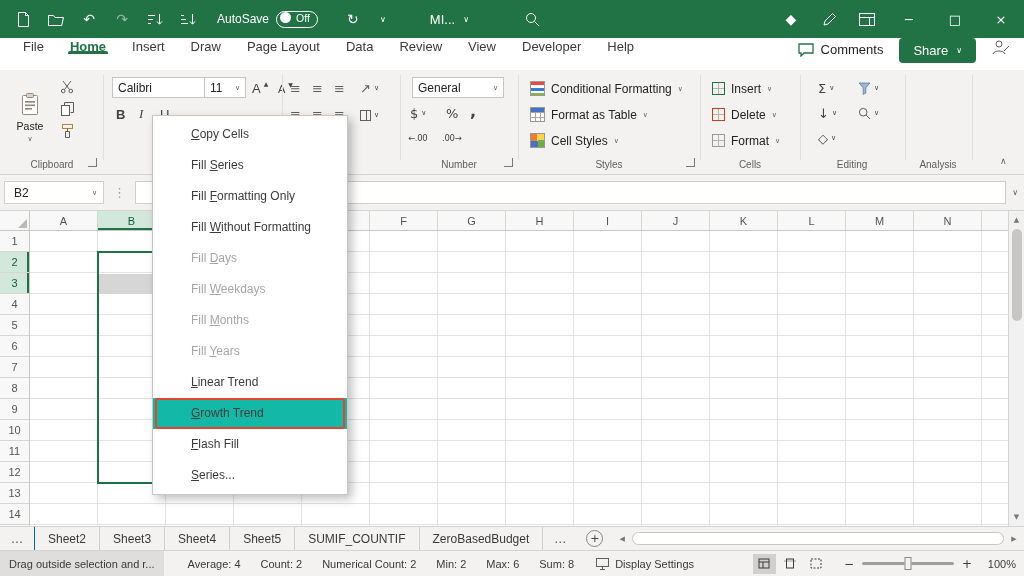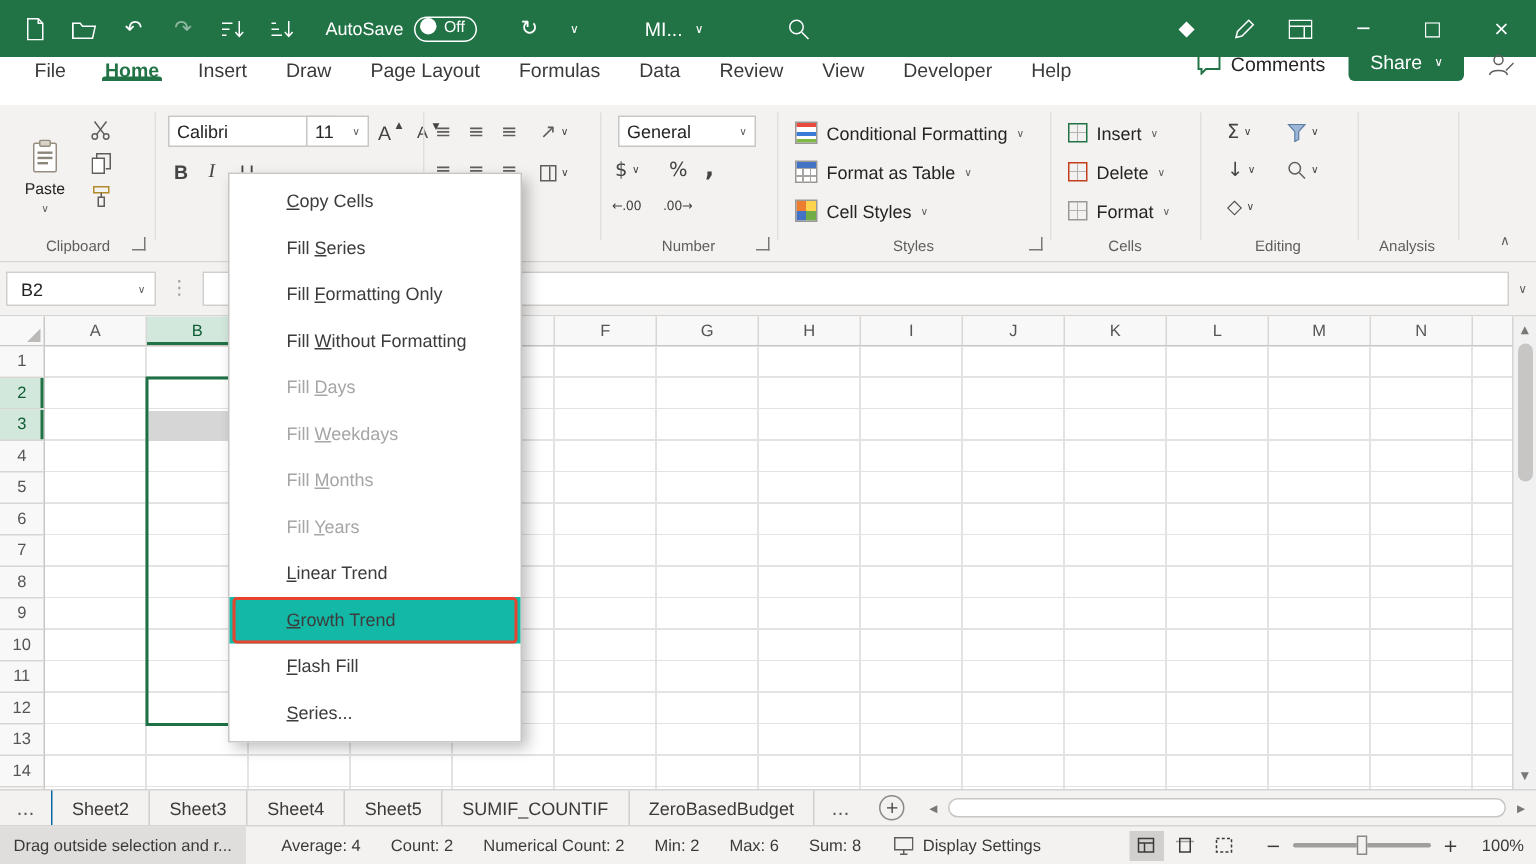--- a/index.html
+++ b/index.html
@@ -18,21 +18,21 @@
   .toggle{display:flex;align-items:flex-start;gap:5px;border:1px solid #fff;border-radius:9px;height:17px;padding:0 7px 0 3px}
   .knob{width:11px;height:11px;border-radius:50%;background:#fff}
   .toggle-txt{font-size:10.5px}
   .doc-title{display:flex;align-items:center;gap:8px;margin-left:36px;font-size:13px}
   .search-btn{margin-left:52px}
   .win-right{margin-left:auto;display:flex;align-items:center}
   .win-right .tbtn{width:38px;height:38px}
   .winc{width:46px;height:38px;display:inline-flex;align-items:center;justify-content:center;font-size:13px;color:#fff}
 
   
-  .tabsrow{position:absolute;top:38px;left:0;right:0;height:16px;background:#fff;display:flex;align-items:flex-end;padding-left:10px}
+  .tabsrow{position:absolute;top:38px;left:0;right:0;height:16px;background:#fff;display:flex;align-items:flex-start;padding-left:10px}
   .rtabs{display:flex;align-items:stretch;height:100%}
   .rtab{padding:0 13px;font-size:13px;color:#3b3a39;display:flex;align-items:center;position:relative;cursor:default;white-space:nowrap}
   .rtab.active{color:#217346;font-weight:700}
   .rtab.active::after{content:"";position:absolute;left:11px;right:11px;bottom:0;height:3px;background:#217346;border-radius:2px 2px 0 0}
   .comments-btn{margin-left:auto;display:flex;align-items:center;gap:7px;font-size:13px;color:#252423;padding:4px 10px;border-radius:4px}
   .share-btn{display:flex;align-items:center;gap:8px;background:#217346;color:#fff;font-size:13px;padding:5px 14px;border-radius:4px;margin:0 12px 0 6px}
   .persona{width:26px;height:20px;margin-right:10px;display:inline-flex;align-items:center;justify-content:center}
 
   
   .ribbon{position:absolute;top:70px;left:0;right:0;height:105px;background:#f3f2f1;border-bottom:1px solid #d6d4d2}
@@ -201,21 +201,20 @@
     </div>
   </div>
 
   <div class="tabsrow">
     <div class="rtabs">
         <div class="rtab">File</div>
         <div class="rtab active">Home</div>
         <div class="rtab">Insert</div>
         <div class="rtab">Draw</div>
         <div class="rtab">Page Layout</div>
-        <div class="rtab">Formulas</div>
         <div class="rtab">Data</div>
         <div class="rtab">Review</div>
         <div class="rtab">View</div>
         <div class="rtab">Developer</div>
         <div class="rtab">Help</div>
       </div>
     <div class="comments-btn">
       <svg width="16" height="14" viewBox="0 0 16 14">
           <path d="M1 1h14v9H6l-3 3v-3H1z" fill="none" stroke="#217346" stroke-width="1.3"></path>
         </svg>

